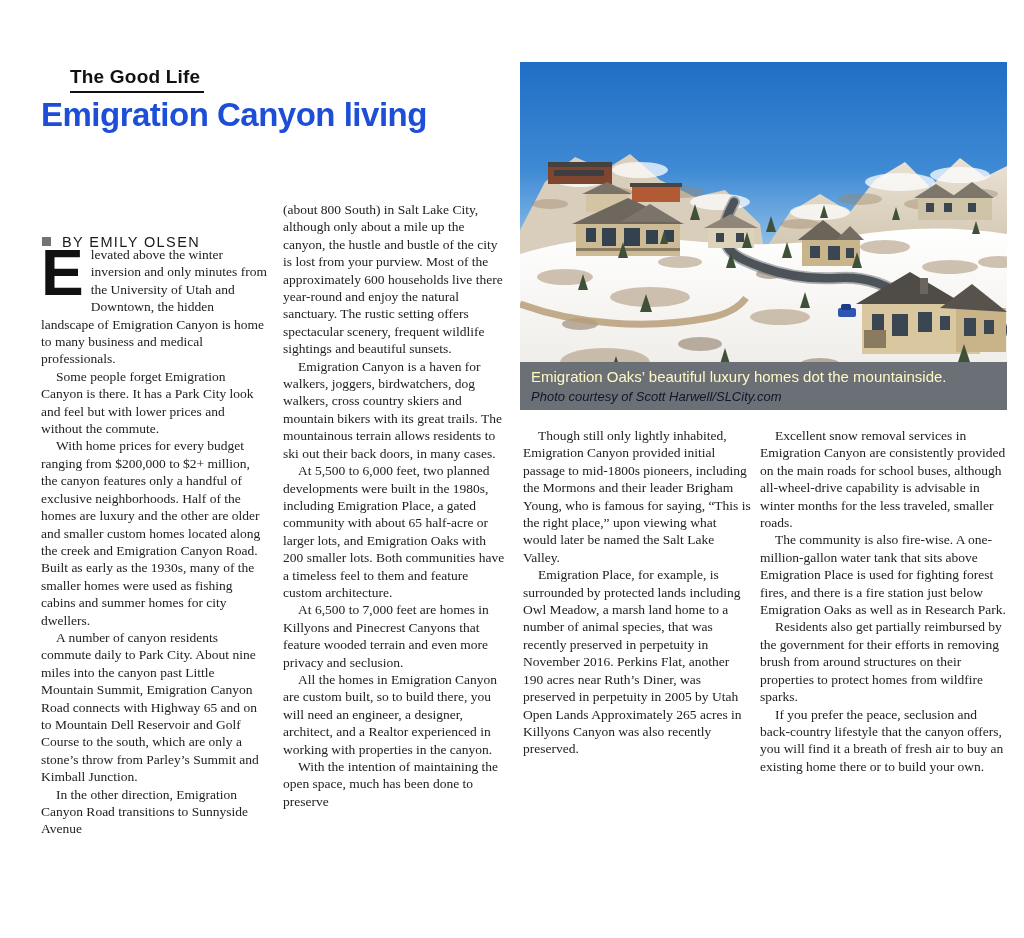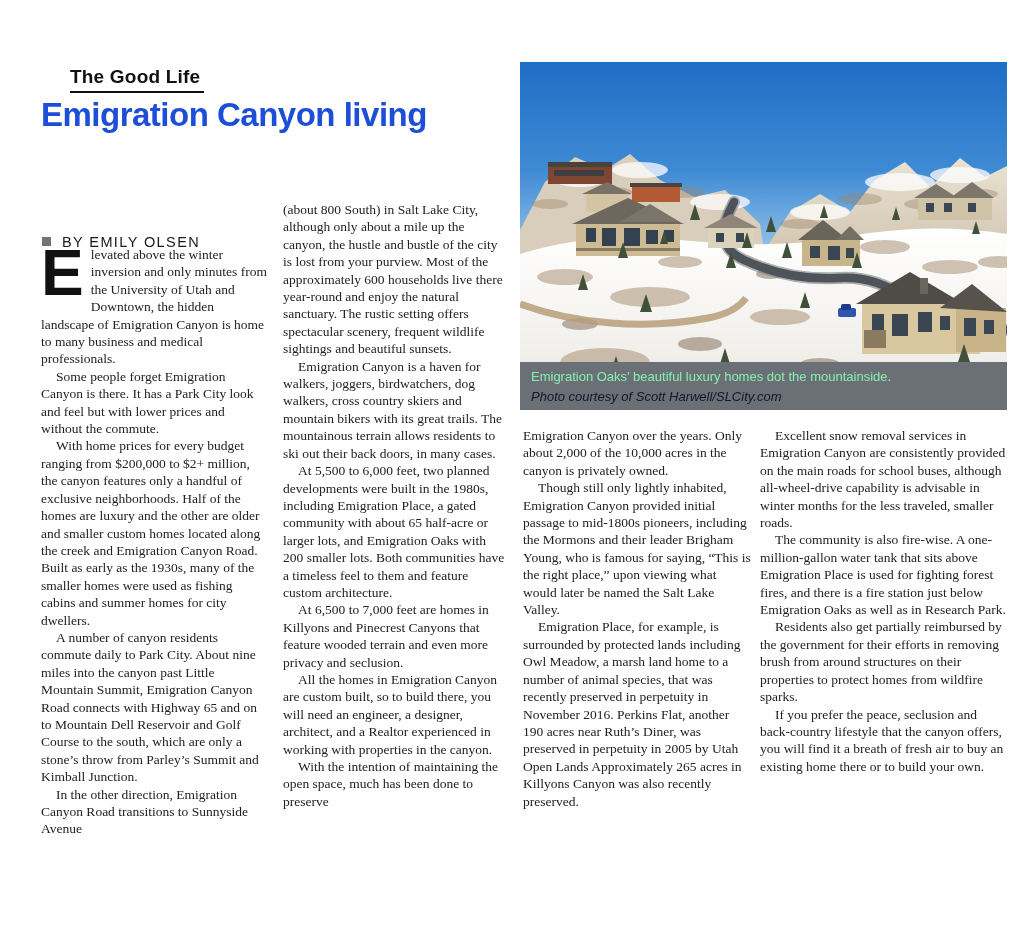--- a/index.html
+++ b/index.html
@@ -39,21 +39,21 @@
     position:absolute;left:520px;top:62px;width:487px;height:348px;
     overflow:hidden;
   }
   .photo svg{display:block;}
   .caption-band{
     position:absolute;left:0;right:0;bottom:0;height:48px;
     background:#6b7076;
     font-family:"Liberation Sans", sans-serif;
     padding:5px 11px 0 11px;box-sizing:border-box;
   }
-  .caption-band .cap{font-size:13px;color:#86efac;line-height:20px;}
+  .caption-band .cap{font-size:15px;color:#fef9c3;line-height:20px;}
   .caption-band .credit{font-size:13px;color:#0f172a;font-style:italic;line-height:19px;}
   
   .col{
     position:absolute;
     font-size:13.5px;line-height:17.4px;color:#222;
     text-align:left;
   }
   .col p{margin:0;}
   .col p.ind{text-indent:15px;}
   #col1{left:41px;top:246px;width:227px;}
@@ -269,21 +269,20 @@
   <div class="col" id="col2">
     <p>(about 800 South) in Salt Lake City, although only about a mile up the canyon, the hustle and bustle of the city is lost from your purview. Most of the approximately 600 households live there year-round and enjoy the natural sanctuary. The rustic setting offers spectacular scenery, frequent wildlife sightings and beautiful sunsets.</p>
     <p class="ind">Emigration Canyon is a haven for walkers, joggers, birdwatchers, dog walkers, cross country skiers and mountain bikers with its great trails. The mountainous terrain allows residents to ski out their back doors, in many cases.</p>
     <p class="ind">At 5,500 to 6,000 feet, two planned developments were built in the 1980s, including Emigration Place, a gated community with about 65 half-acre or larger lots, and Emigration Oaks with 200 smaller lots. Both communities have a timeless feel to them and feature custom architecture.</p>
     <p class="ind">At 6,500 to 7,000 feet are homes in Killyons and Pinecrest Canyons that feature wooded terrain and even more privacy and seclusion.</p>
     <p class="ind">All the homes in Emigration Canyon are custom built, so to build there, you will need an engineer, a designer, architect, and a Realtor experienced in working with properties in the canyon.</p>
     <p class="ind">With the intention of maintaining the open space, much has been done to preserve</p>
   </div>
 
   <div class="col" id="col3">
-    <p>Emigration Canyon over the years. Only about 2,000 of the 10,000 acres in the canyon is privately owned.</p>
     <p class="ind">Though still only lightly inhabited, Emigration Canyon provided initial passage to mid-1800s pioneers, including the Mormons and their leader Brigham Young, who is famous for saying, “This is the right place,” upon viewing what would later be named the Salt Lake Valley.</p>
     <p class="ind">Emigration Place, for example, is surrounded by protected lands including Owl Meadow, a marsh land home to a number of animal species, that was recently preserved in perpetuity in November 2016. Perkins Flat, another 190 acres near Ruth’s Diner, was preserved in perpetuity in 2005 by Utah Open Lands Approximately 265 acres in Killyons Canyon was also recently preserved.</p>
   </div>
 
   <div class="col" id="col4">
     <p class="ind">Excellent snow removal services in Emigration Canyon are consistently provided on the main roads for school buses, although all-wheel-drive capability is advisable in winter months for the less traveled, smaller roads.</p>
     <p class="ind">The community is also fire-wise. A one-million-gallon water tank that sits above Emigration Place is used for fighting forest fires, and there is a fire station just below Emigration Oaks as well as in Research Park.</p>
     <p class="ind">Residents also get partially reimbursed by the government for their efforts in removing brush from around structures on their properties to protect homes from wildfire sparks.</p>
     <p class="ind">If you prefer the peace, seclusion and back-country lifestyle that the canyon offers, you will find it a breath of fresh air to buy an existing home there or to build your own.</p>
   </div>

